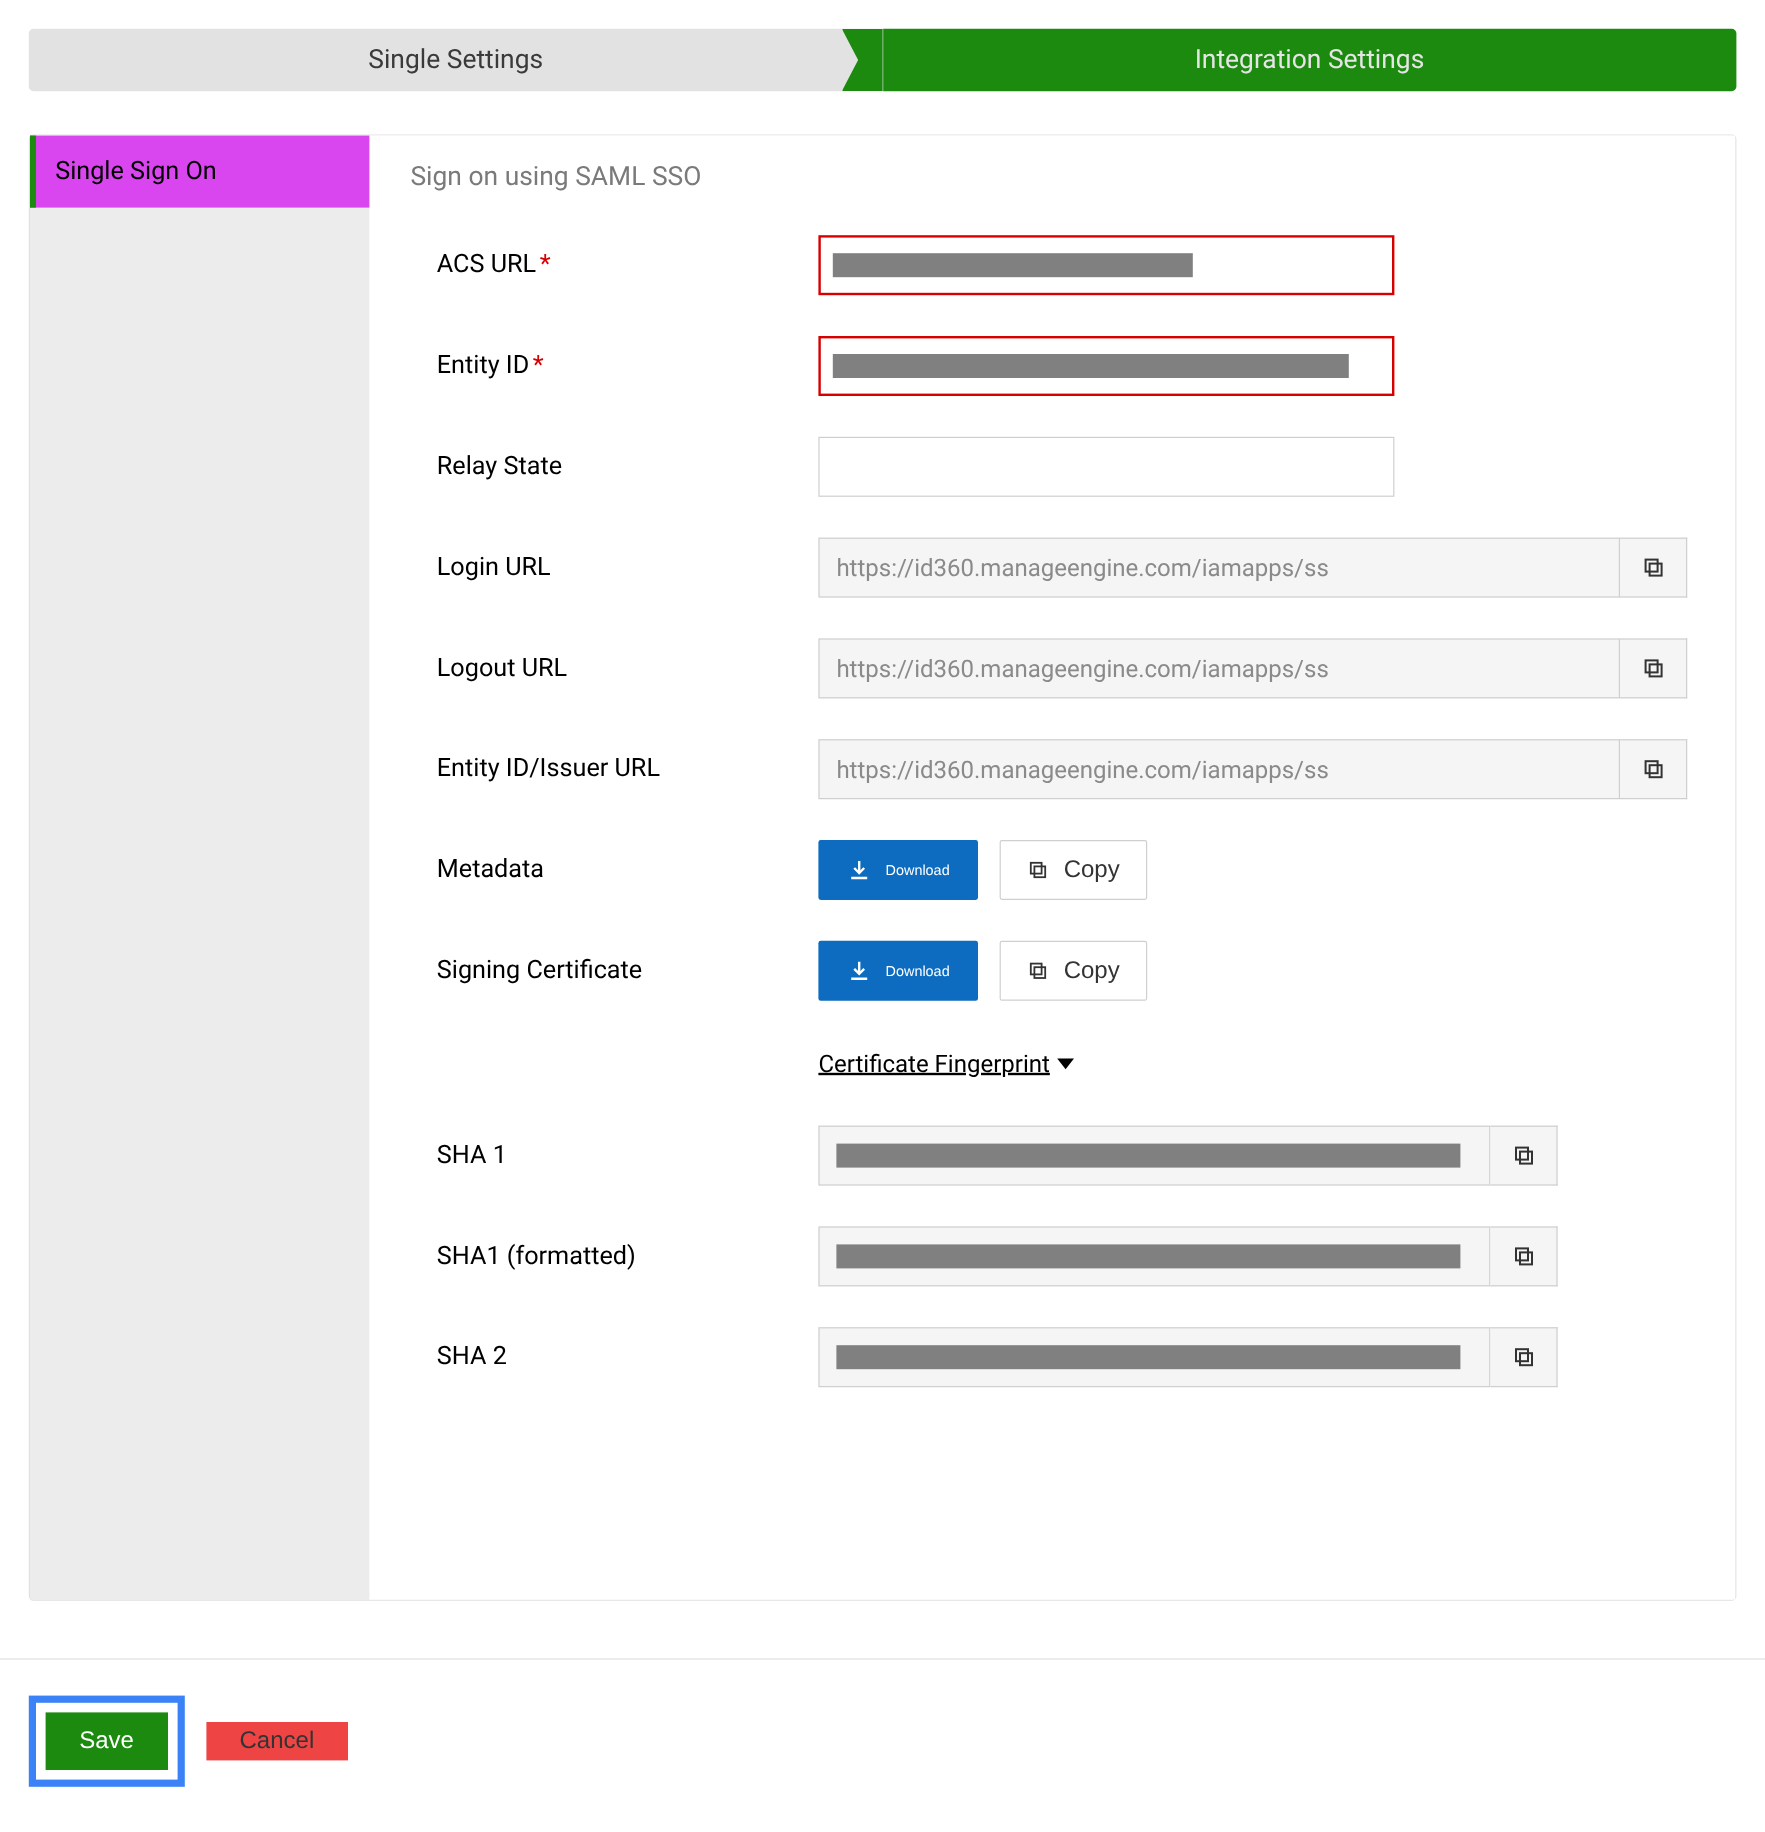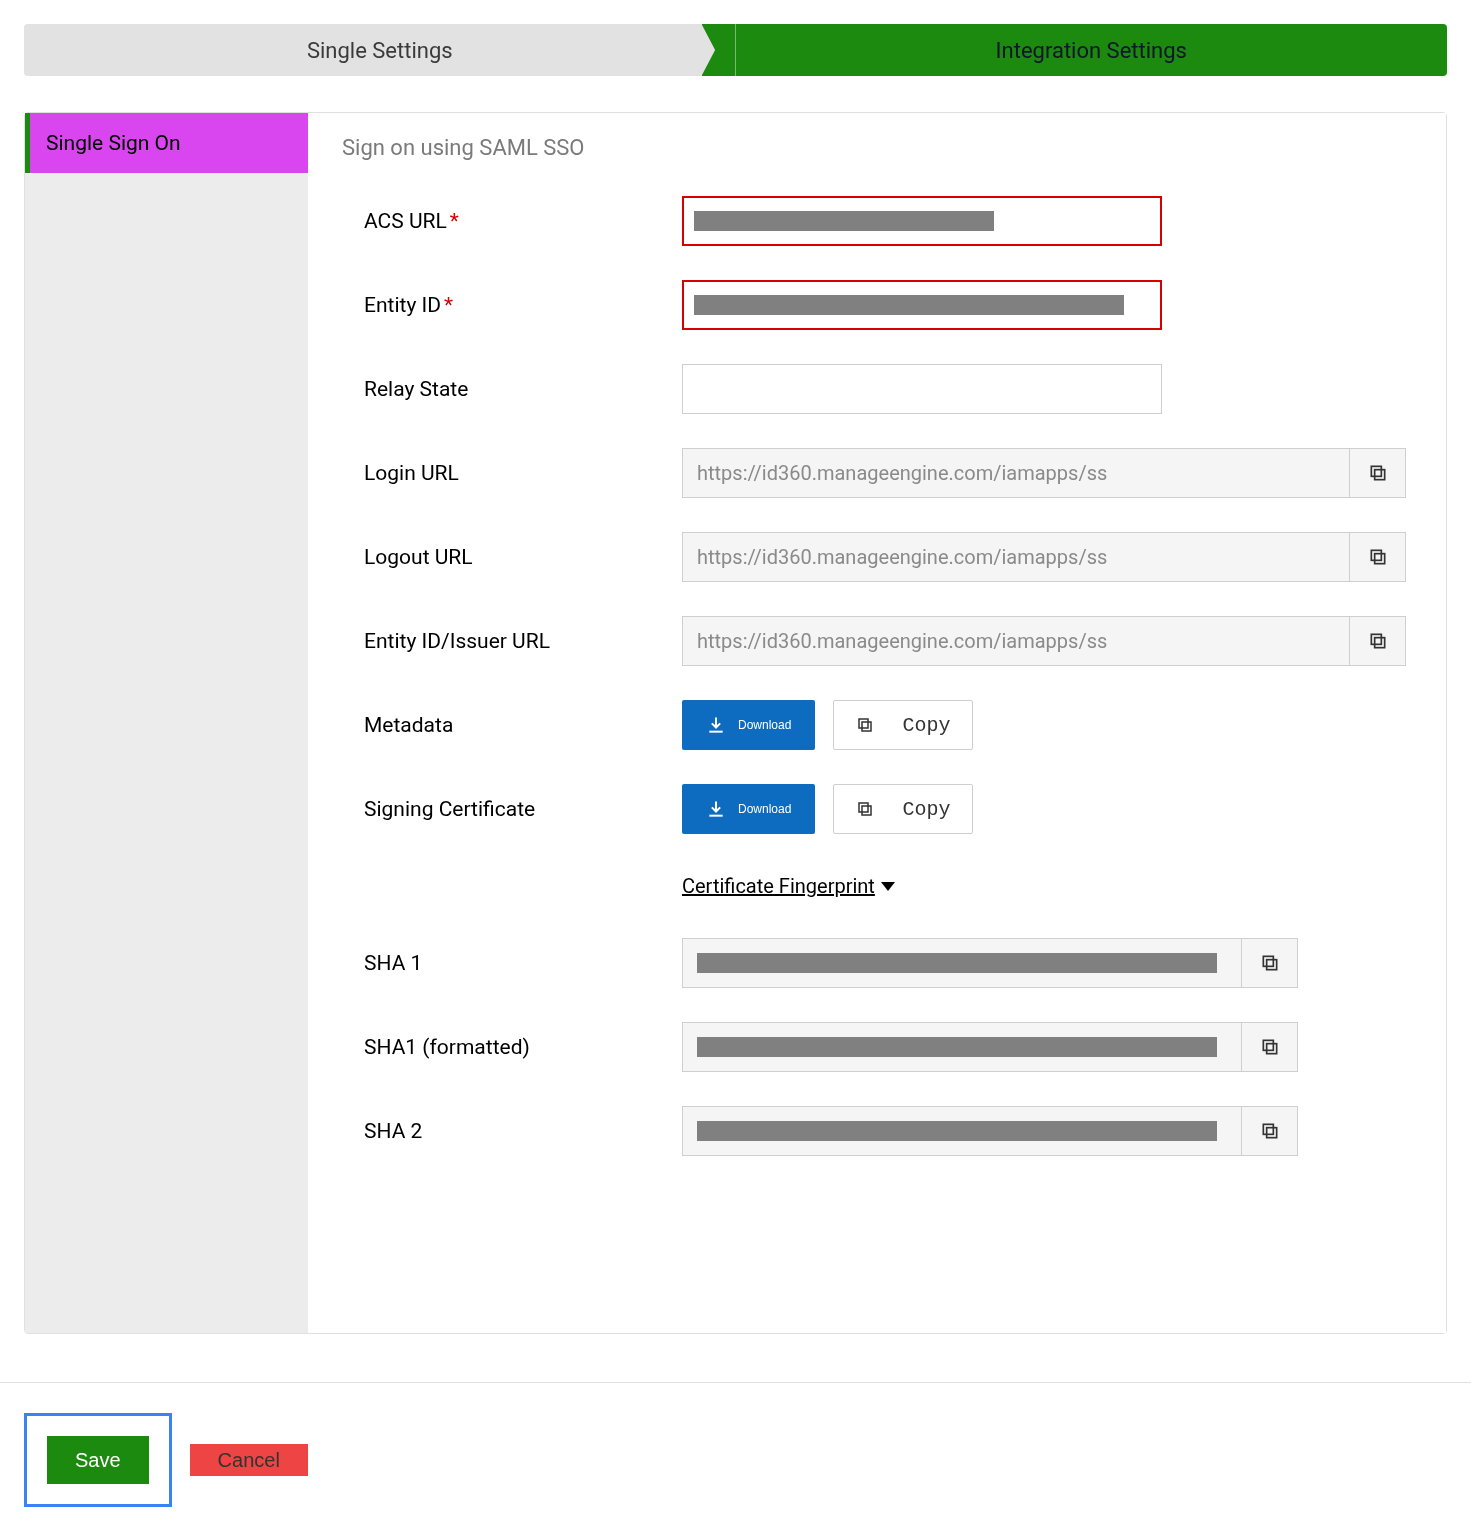--- a/index.html
+++ b/index.html
@@ -34,21 +34,21 @@
     background: #e2e2e2;
     color: #3a3a3a;
     border-radius: 4px 0 0 4px;
   }
   .tab-integration-wrap {
     position: relative;
     flex: 1;
   }
   .tab-integration {
     background: #1b8a0e;
-    color: #0f172a;
+    color: #e5e5e5;
     width: 100%;
     height: 52px;
     display:flex;align-items:center;justify-content:center;
     border-radius: 0 4px 4px 0;
   }
   .tab-integration-wrap::before{
     content:"";
     position:absolute;left:-34px;top:0;height:52px;width:34px;background:#1b8a0e;
     clip-path: polygon(100% 0, 100% 100%, 0 100%, 40% 50%, 0 0);
   }
@@ -146,28 +146,28 @@
     padding:0 14px;
     display:flex;align-items:center;
   }
   .btn-row { display:flex; gap:18px; }
   .btn-primary {
     background:#0d6cbf;color:#fff;border:none;height:50px;
     padding:0 24px;font-size:12px;display:inline-flex;align-items:center;gap:12px;cursor:pointer;border-radius:2px;
   }
   .btn-outline {
     background:#fff;color:#333;border:1px solid #cfcfcf;height:50px;
-    padding:0 22px;font-size:20px;display:inline-flex;align-items:center;gap:28px;cursor:pointer;border-radius:2px;font-family:Liberation Mono, monospace;
+    padding:0 22px;font-size:20px;display:inline-flex;align-items:center;gap:12px;cursor:pointer;border-radius:2px;
   }
   .icon { display:inline-flex; }
 
   
   .footer-sep { height:1px;background:#e0e0e0;margin:48px -24px 30px -24px; }
   .footer-btns { display:flex;gap:18px;align-items:center; }
-  .save-wrap { border:3px solid #3b82f6; padding:20px; }
+  .save-wrap { border:6px solid #3b82f6; padding:8px; }
   .btn-save {
     background:#1b8a0e;color:#fff;border:none;height:48px;padding:0 28px;font-size:20px;cursor:pointer;
   }
   .btn-cancel {
     background:#ef4444;color:#333;border:none;height:32px;padding:0 28px;font-size:20px;cursor:pointer;
   }
 </style>
 </head>
 <body>
 

